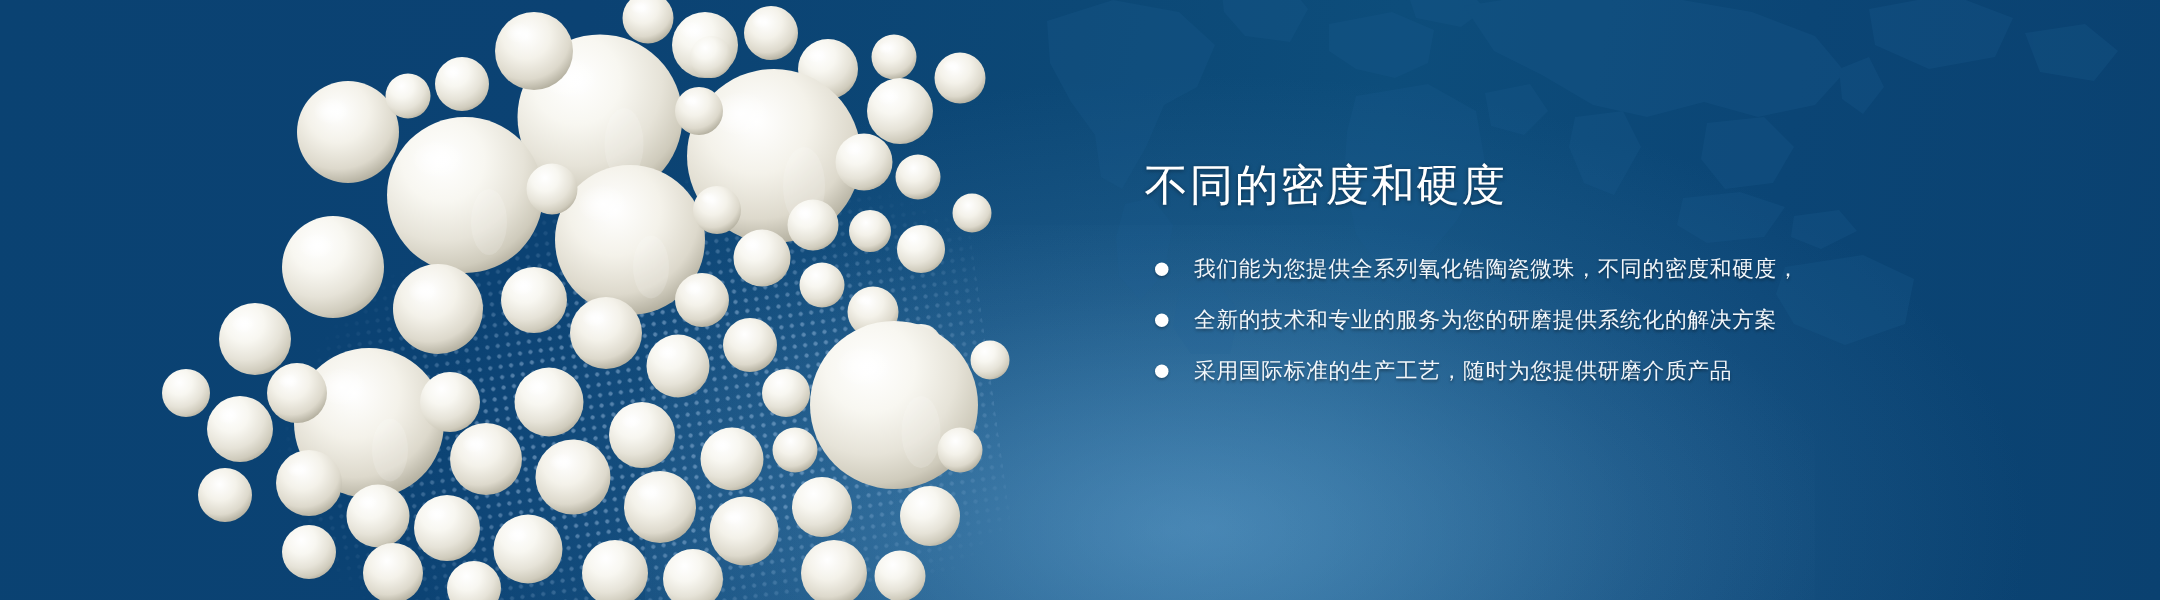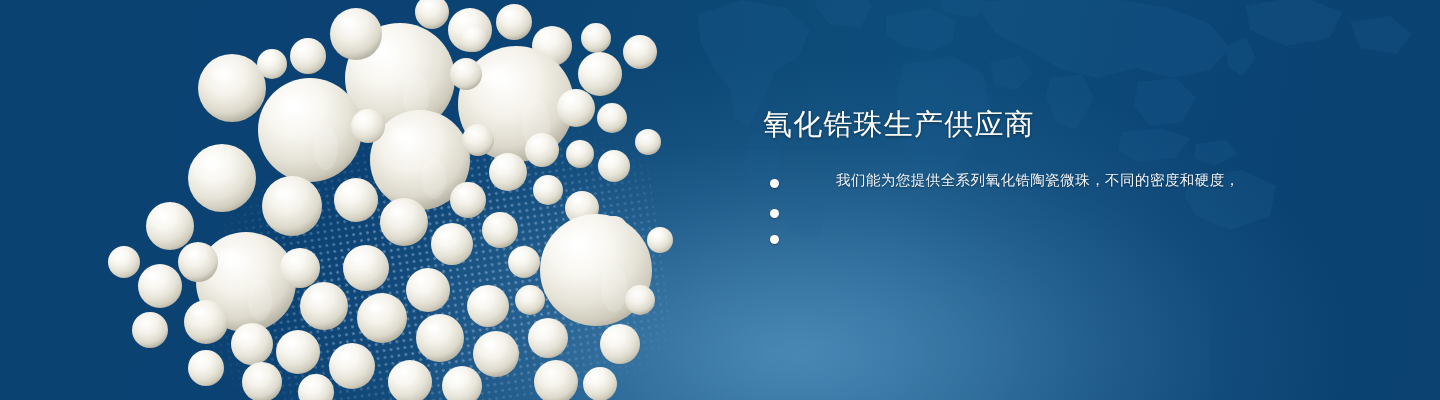--- a/index.html
+++ b/index.html
@@ -96,23 +96,22 @@
     letter-spacing: 1.2px;
     font-weight: 400;
     text-shadow: 0 1px 3px rgba(0,0,0,.42);
     white-space: nowrap;
   }
   .bullets {
     margin-top: 25px;
   }
   .bullet {
     display: flex;
-    align-items: center;
+    align-items: flex-start;
     margin-bottom: 11px;
-    gap: 40px;
   }
   .bullet:last-child { margin-bottom: 0; }
   .dot {
     flex: 0 0 auto;
     width: 9px;
     height: 9px;
     border-radius: 50%;
     background: #ffffff;
     margin: 6px 17px 0 7px;
     box-shadow: 0 1px 2px rgba(0,0,0,.30);
@@ -458,35 +457,41 @@
           </g>
         <g>
             <circle cx="600" cy="384" r="17" fill="url(#bd)"></circle>
           </g>
       </g>
     </svg>
   </div>
 
   <div class="copy">
 
-    <div class="headline">氧化锆珠生产供应商</div>
+    <div class="headline">不同的密度和硬度</div>
 
     <div class="bullets">
 
       <div class="bullet">
         <span class="dot"></span>
         <span class="btext">
           <span>我们能为您提供全系列氧化锆陶瓷微珠，不同的密度和硬度，</span>
         </span>
       </div>
 
       <div class="bullet">
         <span class="dot"></span>
+        <span class="btext">
+          <span>全新的技术和专业的服务为您的研磨提供系统化的解决方案</span>
+        </span>
       </div>
 
       <div class="bullet">
         <span class="dot"></span>
+        <span class="btext">
+          <span>采用国际标准的生产工艺，随时为您提供研磨介质产品</span>
+        </span>
       </div>
 
     </div>
   </div>
 
 </div>
 
 </body></html>

